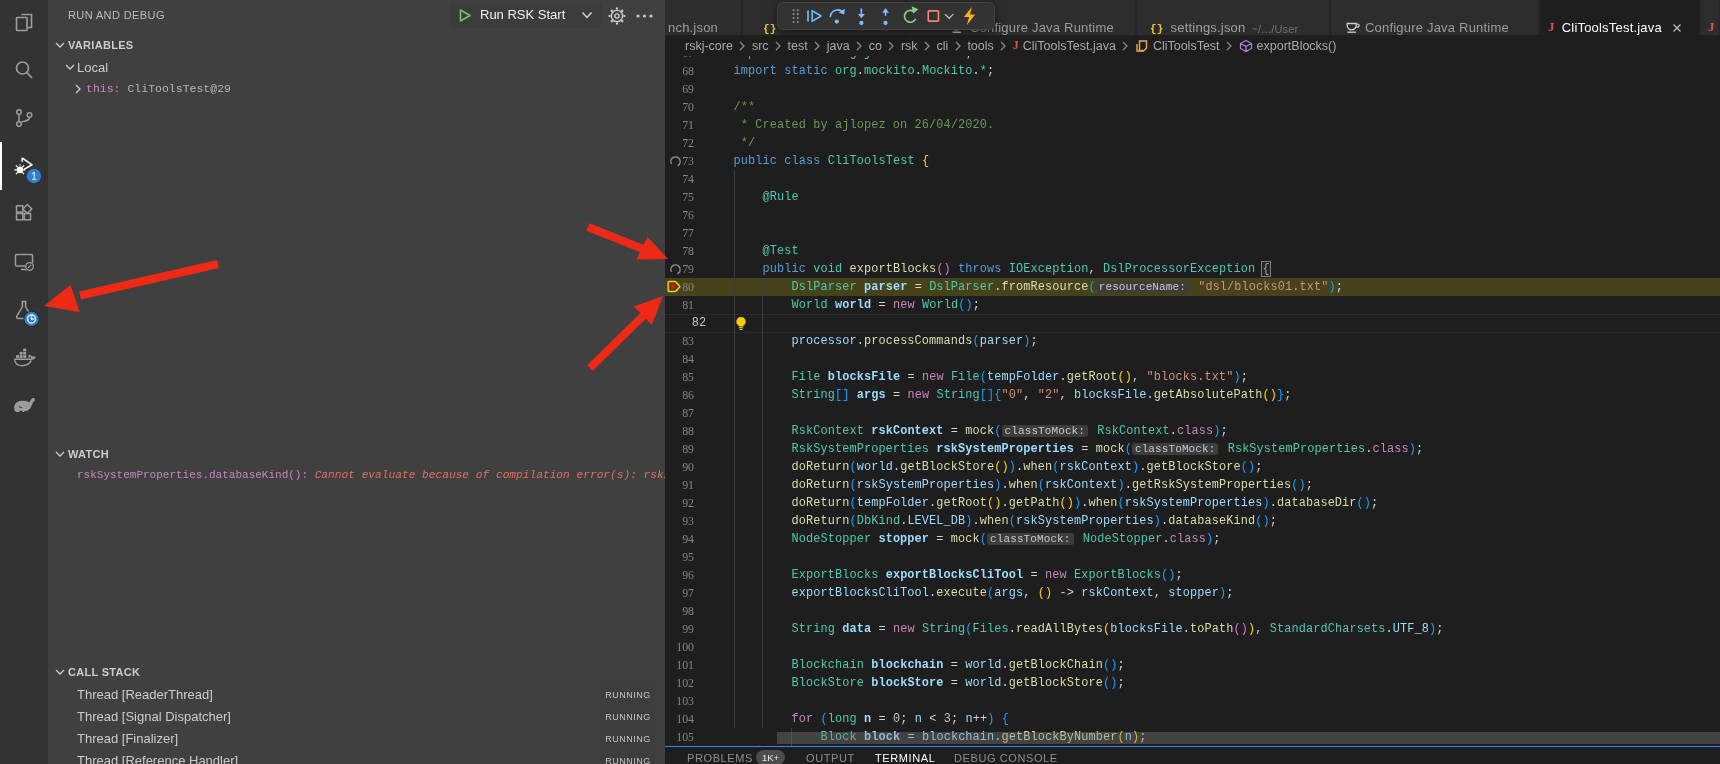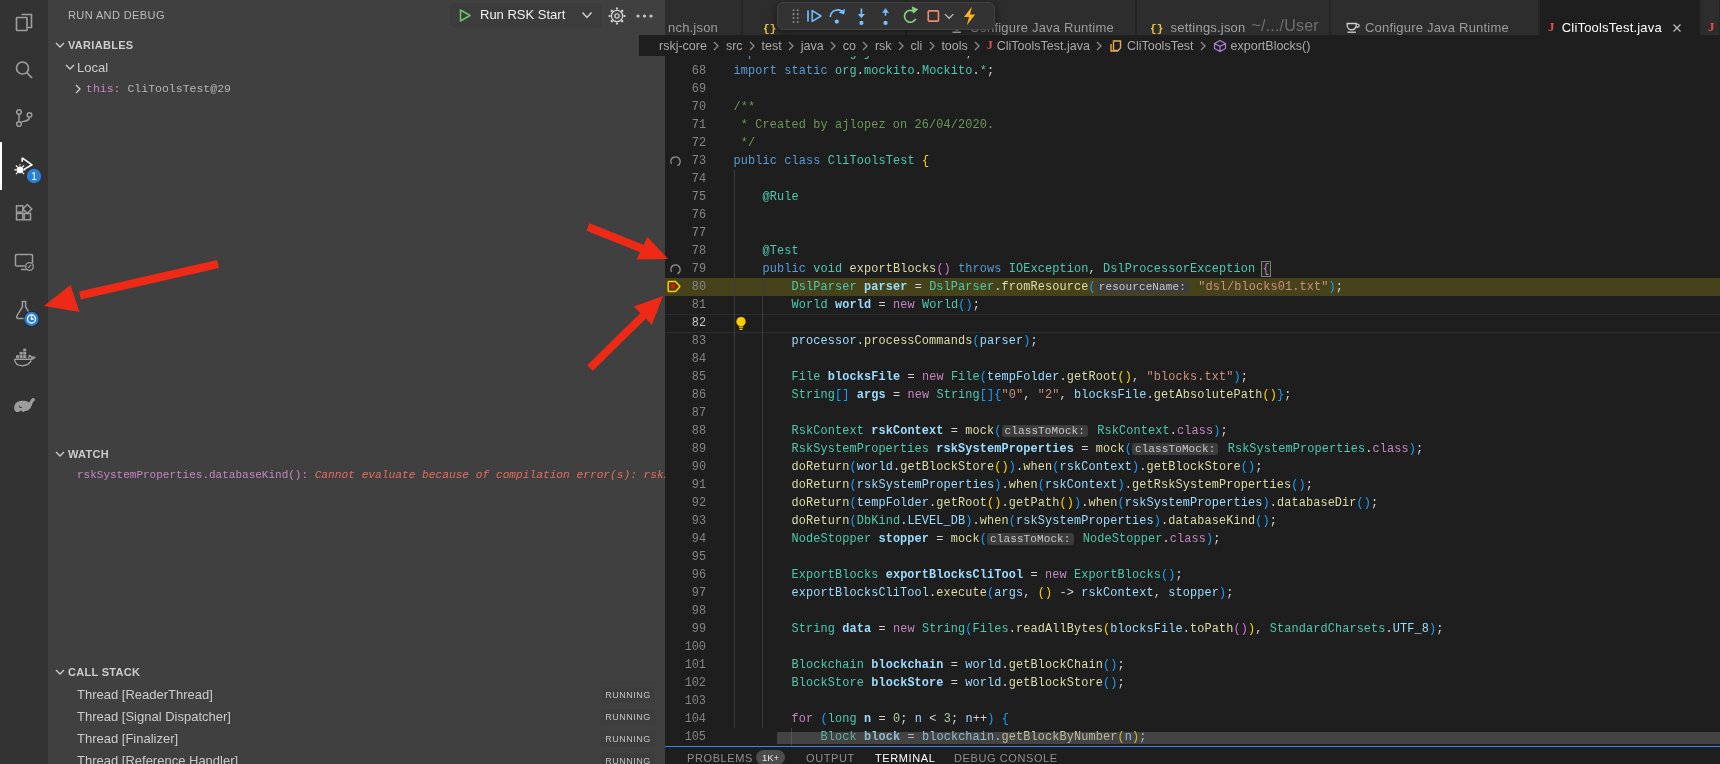--- a/index.html
+++ b/index.html
@@ -20,21 +20,21 @@
 .sdiv {position:absolute;left:48px;width:617px;height:1px;background:#3f3f3f}
 .mono {font-family:"Liberation Mono",monospace}
 .badge {position:absolute;left:553px;width:54px;height:16px;background:#3d3d3d;border-radius:2px;color:#c5c5c5;font-size:9px;text-align:center;line-height:16px;letter-spacing:0.5px;font-family:"Liberation Sans",sans-serif}
 
 #tabbar {position:absolute;left:665px;top:0;width:1055px;height:35px;background:#252526}
 .tab {position:absolute;top:0;height:35px;background:#2d2d2d;color:#9b9b9b;font-size:13px;letter-spacing:0.2px;display:flex;align-items:flex-end;border-right:1px solid #252526;overflow:hidden;white-space:nowrap}
 .tab.active {background:#1e1e1e;color:#ffffff}
 .jico {color:#e2504c;font-weight:bold;font-family:"Liberation Serif",serif}
 .brace {color:#e8c341;font-weight:bold;font-family:"Liberation Mono",monospace;font-size:11px}
 
-#crumbs {position:absolute;left:639px;top:35px;width:1055px;height:21px;background:#1e1e1e;z-index:5}
+#crumbs {position:absolute;left:665px;top:35px;width:1055px;height:21px;background:#1e1e1e;z-index:5}
 #crumbrow {position:absolute;left:20px;top:0;height:21px;display:flex;align-items:center;font-size:12.5px;color:#a9a9a9;white-space:nowrap}
 
 #editor {position:absolute;left:665px;top:35px;width:1055px;height:711px;background:#1e1e1e;overflow:hidden}
 #dbgline {position:absolute;left:0;top:242.7px;width:1055px;height:18px;background:#46431a}
 .curlineb {position:absolute;left:0;width:1055px;height:1px;background:#2c2c2c}
 .iguide {position:absolute;width:1px;background:#3c3c3c}
 .cl {position:absolute;left:68.5px;height:18px;line-height:18px;font-family:"Liberation Mono",monospace;font-size:11.875px;white-space:pre;color:#d4d4d4;letter-spacing:0.127px}
 .num,.num82 {position:absolute;left:0px;width:41px;text-align:right;height:18px;line-height:18px;font-family:"Liberation Mono",monospace;font-size:11.875px;color:#858585}
 .num82 {color:#c6c6c6}
 i {font-style:normal}
@@ -141,21 +141,21 @@
 <div class="cl" style="top:619.7px">        <i class="t">String</i> <i class="d">data</i> <i class="w">=</i> <i class="c">new</i> <i class="t">String</i><i class="b3">(</i><i class="t">Files</i><i class="w">.</i><i class="m">readAllBytes</i><i class="b1">(</i><i class="v">blocksFile</i><i class="w">.</i><i class="m">toPath</i><i class="b2">()</i><i class="b1">)</i><i class="w">,</i> <i class="t">StandardCharsets</i><i class="w">.</i><i class="v">UTF_8</i><i class="b3">)</i><i class="w">;</i></div>
 <div class="cl" style="top:637.7px"></div>
 <div class="cl" style="top:655.7px">        <i class="t">Blockchain</i> <i class="d">blockchain</i> <i class="w">=</i> <i class="v">world</i><i class="w">.</i><i class="m">getBlockChain</i><i class="b3">()</i><i class="w">;</i></div>
 <div class="cl" style="top:673.7px">        <i class="t">BlockStore</i> <i class="d">blockStore</i> <i class="w">=</i> <i class="v">world</i><i class="w">.</i><i class="m">getBlockStore</i><i class="b3">()</i><i class="w">;</i></div>
 <div class="cl" style="top:691.7px"></div>
 <div class="cl" style="top:709.7px">        <i class="c">for</i> <i class="b3">(</i><i class="t">long</i> <i class="d">n</i> <i class="w">=</i> <i class="n">0</i><i class="w">;</i> <i class="v">n</i> <i class="w">&lt;</i> <i class="n">3</i><i class="w">;</i> <i class="v">n</i><i class="w">++</i><i class="b3">)</i> <i class="b3">{</i></div>
 <div class="cl" style="top:727.7px">            <i class="t">Block</i> <i class="d">block</i> <i class="w">=</i> <i class="v">blockchain</i><i class="w">.</i><i class="m">getBlockByNumber</i><i class="b1">(</i><i class="v">n</i><i class="b1">)</i><i class="w">;</i></div>
     </div>
   <div id="hscroll"></div>
 </div>
-<style>.numx{position:absolute;right:0;width:41px;text-align:right;height:18px;line-height:18px;font-family:Liberation Mono, monospace;font-size:11.875px;color:#858585} .num82{position:absolute;right:0;width:41px;text-align:right;height:18px;line-height:18px;font-family:"Liberation Mono",monospace;font-size:11.875px;color:#c6c6c6}</style>
+<style>.numx{position:absolute;right:12px;width:41px;text-align:right;height:18px;line-height:18px;font-family:Liberation Serif, serif;font-size:11.875px;color:#858585} .num82{position:absolute;right:0;width:41px;text-align:right;height:18px;line-height:18px;font-family:"Liberation Mono",monospace;font-size:11.875px;color:#c6c6c6}</style>
 <div id="gutglyphs">
     <svg class="abs" style="left:669px;top:155.2px" width="13" height="13" viewBox="0 0 13 13">
       <circle cx="6.5" cy="6.5" r="4.6" fill="none" stroke="#8a8a8a" stroke-width="1.5" stroke-dasharray="21.5 7.4" transform="rotate(150 6.5 6.5)"></circle>
     </svg>
     <svg class="abs" style="left:669px;top:263.2px" width="13" height="13" viewBox="0 0 13 13">
       <circle cx="6.5" cy="6.5" r="4.6" fill="none" stroke="#8a8a8a" stroke-width="1.5" stroke-dasharray="21.5 7.4" transform="rotate(150 6.5 6.5)"></circle>
     </svg>
     <svg class="abs" style="left:667px;top:280.2px" width="15" height="13" viewBox="0 0 15 13">
       <path d="M2 1.5 h6.2 a1 1 0 0 1 .8 .4 l3.6 4 a1 1 0 0 1 0 1.2 l-3.6 4 a1 1 0 0 1-.8 .4 h-6.2 a0.8 0.8 0 0 1-.8-.8 v-8.4 a0.8 0.8 0 0 1 .8-.8z" fill="none" stroke="#ffcc00" stroke-width="1.5"></path>
       <circle cx="6" cy="6.5" r="2.4" fill="#e51400"></circle>
@@ -176,21 +176,21 @@
   <div class="tab" style="left:242px;width:229px">
       <span style="margin-left:43px;display:flex;align-items:center"><svg width="15" height="15" viewBox="0 0 15 15" style="margin-right:5px;flex:none">
           <path d="M2.2 3.5 h9 v1.8 a4.5 4.5 0 0 1-9 0 z" fill="none" stroke="#d0d0d0" stroke-width="1.3"></path>
           <path d="M11.4 4.2 h1.2 a1.5 1.5 0 0 1 0 3 h-1.6" fill="none" stroke="#d0d0d0" stroke-width="1.2"></path>
           <path d="M2.5 12.2 h8.4" stroke="#d0d0d0" stroke-width="1.3"></path>
         </svg>Configure Java Runtime</span>
     </div>
   <div class="tab" style="left:472px;width:193px">
       <span class="brace" style="margin-left:13px">{}</span>
       <span style="margin-left:7px;color:#a0a0a0">settings.json</span>
-      <span style="margin-left:6px;color:#6f6f6f;font-size:16px">~/.../User</span>
+      <span style="margin-left:6px;color:#6f6f6f;font-size:11px">~/.../User</span>
     </div>
   <div class="tab" style="left:666px;width:208px">
       <span style="margin-left:14px;display:flex;align-items:center"><svg width="15" height="15" viewBox="0 0 15 15" style="margin-right:5px;flex:none">
           <path d="M2.2 3.5 h9 v1.8 a4.5 4.5 0 0 1-9 0 z" fill="none" stroke="#d0d0d0" stroke-width="1.3"></path>
           <path d="M11.4 4.2 h1.2 a1.5 1.5 0 0 1 0 3 h-1.6" fill="none" stroke="#d0d0d0" stroke-width="1.2"></path>
           <path d="M2.5 12.2 h8.4" stroke="#d0d0d0" stroke-width="1.3"></path>
         </svg>Configure Java Runtime</span>
     </div>
   <div class="tab active" style="left:875px;width:160px">
       <span class="jico" style="margin-left:8px;font-size:13px">J</span>

